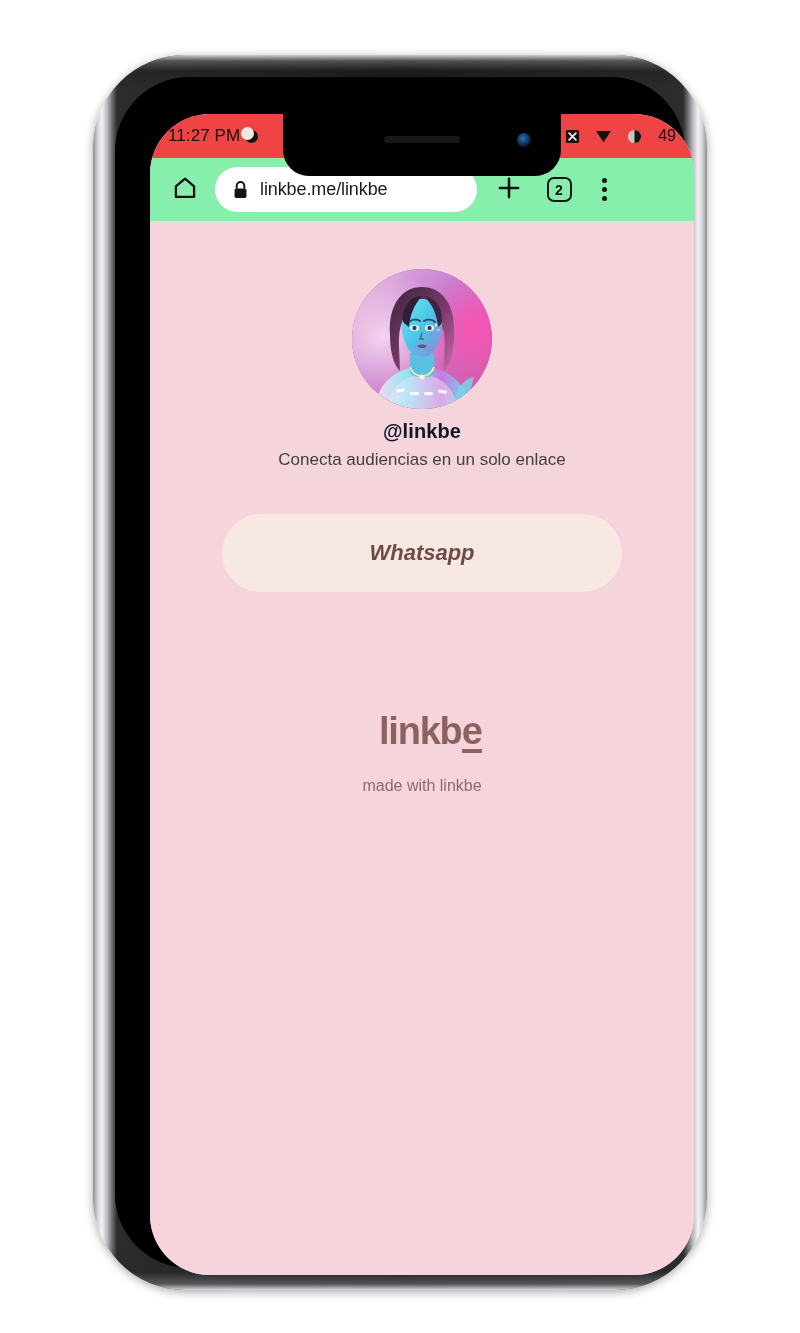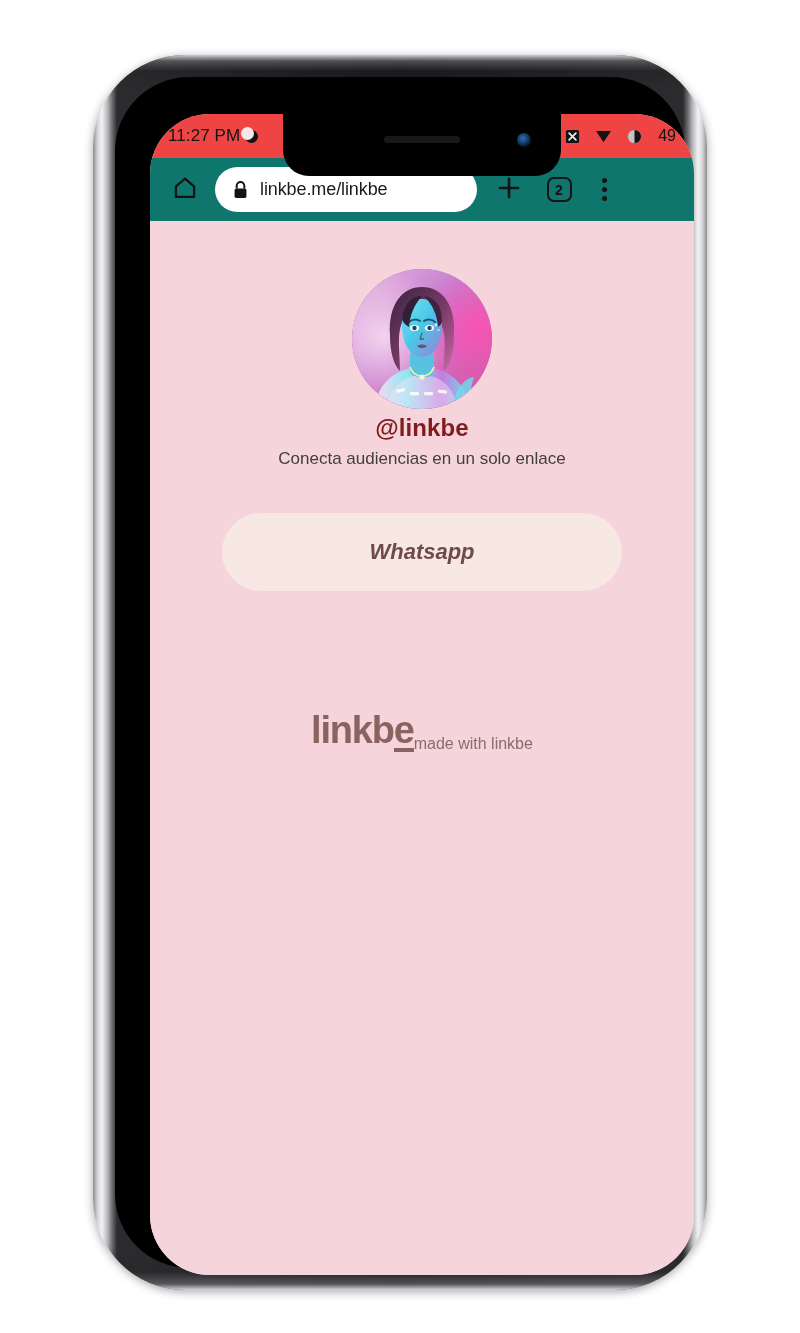--- a/index.html
+++ b/index.html
@@ -157,21 +157,21 @@
     color: #141414;
     margin-left: 1px;
   }
 
   
   #browser-toolbar {
     position: absolute;
     left: 0; top: 44px;
     width: 100%;
     height: 63px;
-    background: #0f766e;
+    background: #86efac;
     display: flex;
     align-items: center;
     z-index: 15;
     box-sizing: border-box;
     padding: 0 16px 0 17px;
   }
   #home-button { width: 36px; height: 36px; display:flex; align-items:center; justify-content:center; flex: none; }
   #url-pill {
     flex: 1 1 auto;
     height: 45px;
@@ -235,24 +235,24 @@
     border-radius: 50%;
     margin-top: 48px;
     overflow: hidden;
     position: relative;
     background: #b56ab0;
     flex: none;
   }
   #avatar svg { display:block; width: 140px; height: 140px; }
 
   #profile-handle {
-    margin-top: 5px;
-    font-size: 24px;
+    margin-top: 11px;
+    font-size: 20px;
     font-weight: bold;
-    color: #7f1d1d;
+    color: #0f172a;
     letter-spacing: .1px;
   }
   #profile-tagline {
     margin-top: 7px;
     font-size: 17px;
     color: #404040;
     letter-spacing: 0;
   }
 
   #links-list {
@@ -277,22 +277,22 @@
     border: none;
     font-family: "Liberation Sans", sans-serif;
     cursor: pointer;
     padding: 0;
     font-style: italic;
   }
 
   #footer-brand {
     margin-top: 120px;
     display: flex;
-    flex-direction: row;
-    align-items: flex-start;
+    flex-direction: column;
+    align-items: flex-end;
   }
   #brand-logo {
     font-size: 38px;
     font-weight: bold;
     color: #8a6360;
     letter-spacing: -1.2px;
     line-height: 1;
     display: inline-flex;
     align-items: baseline;
   }

